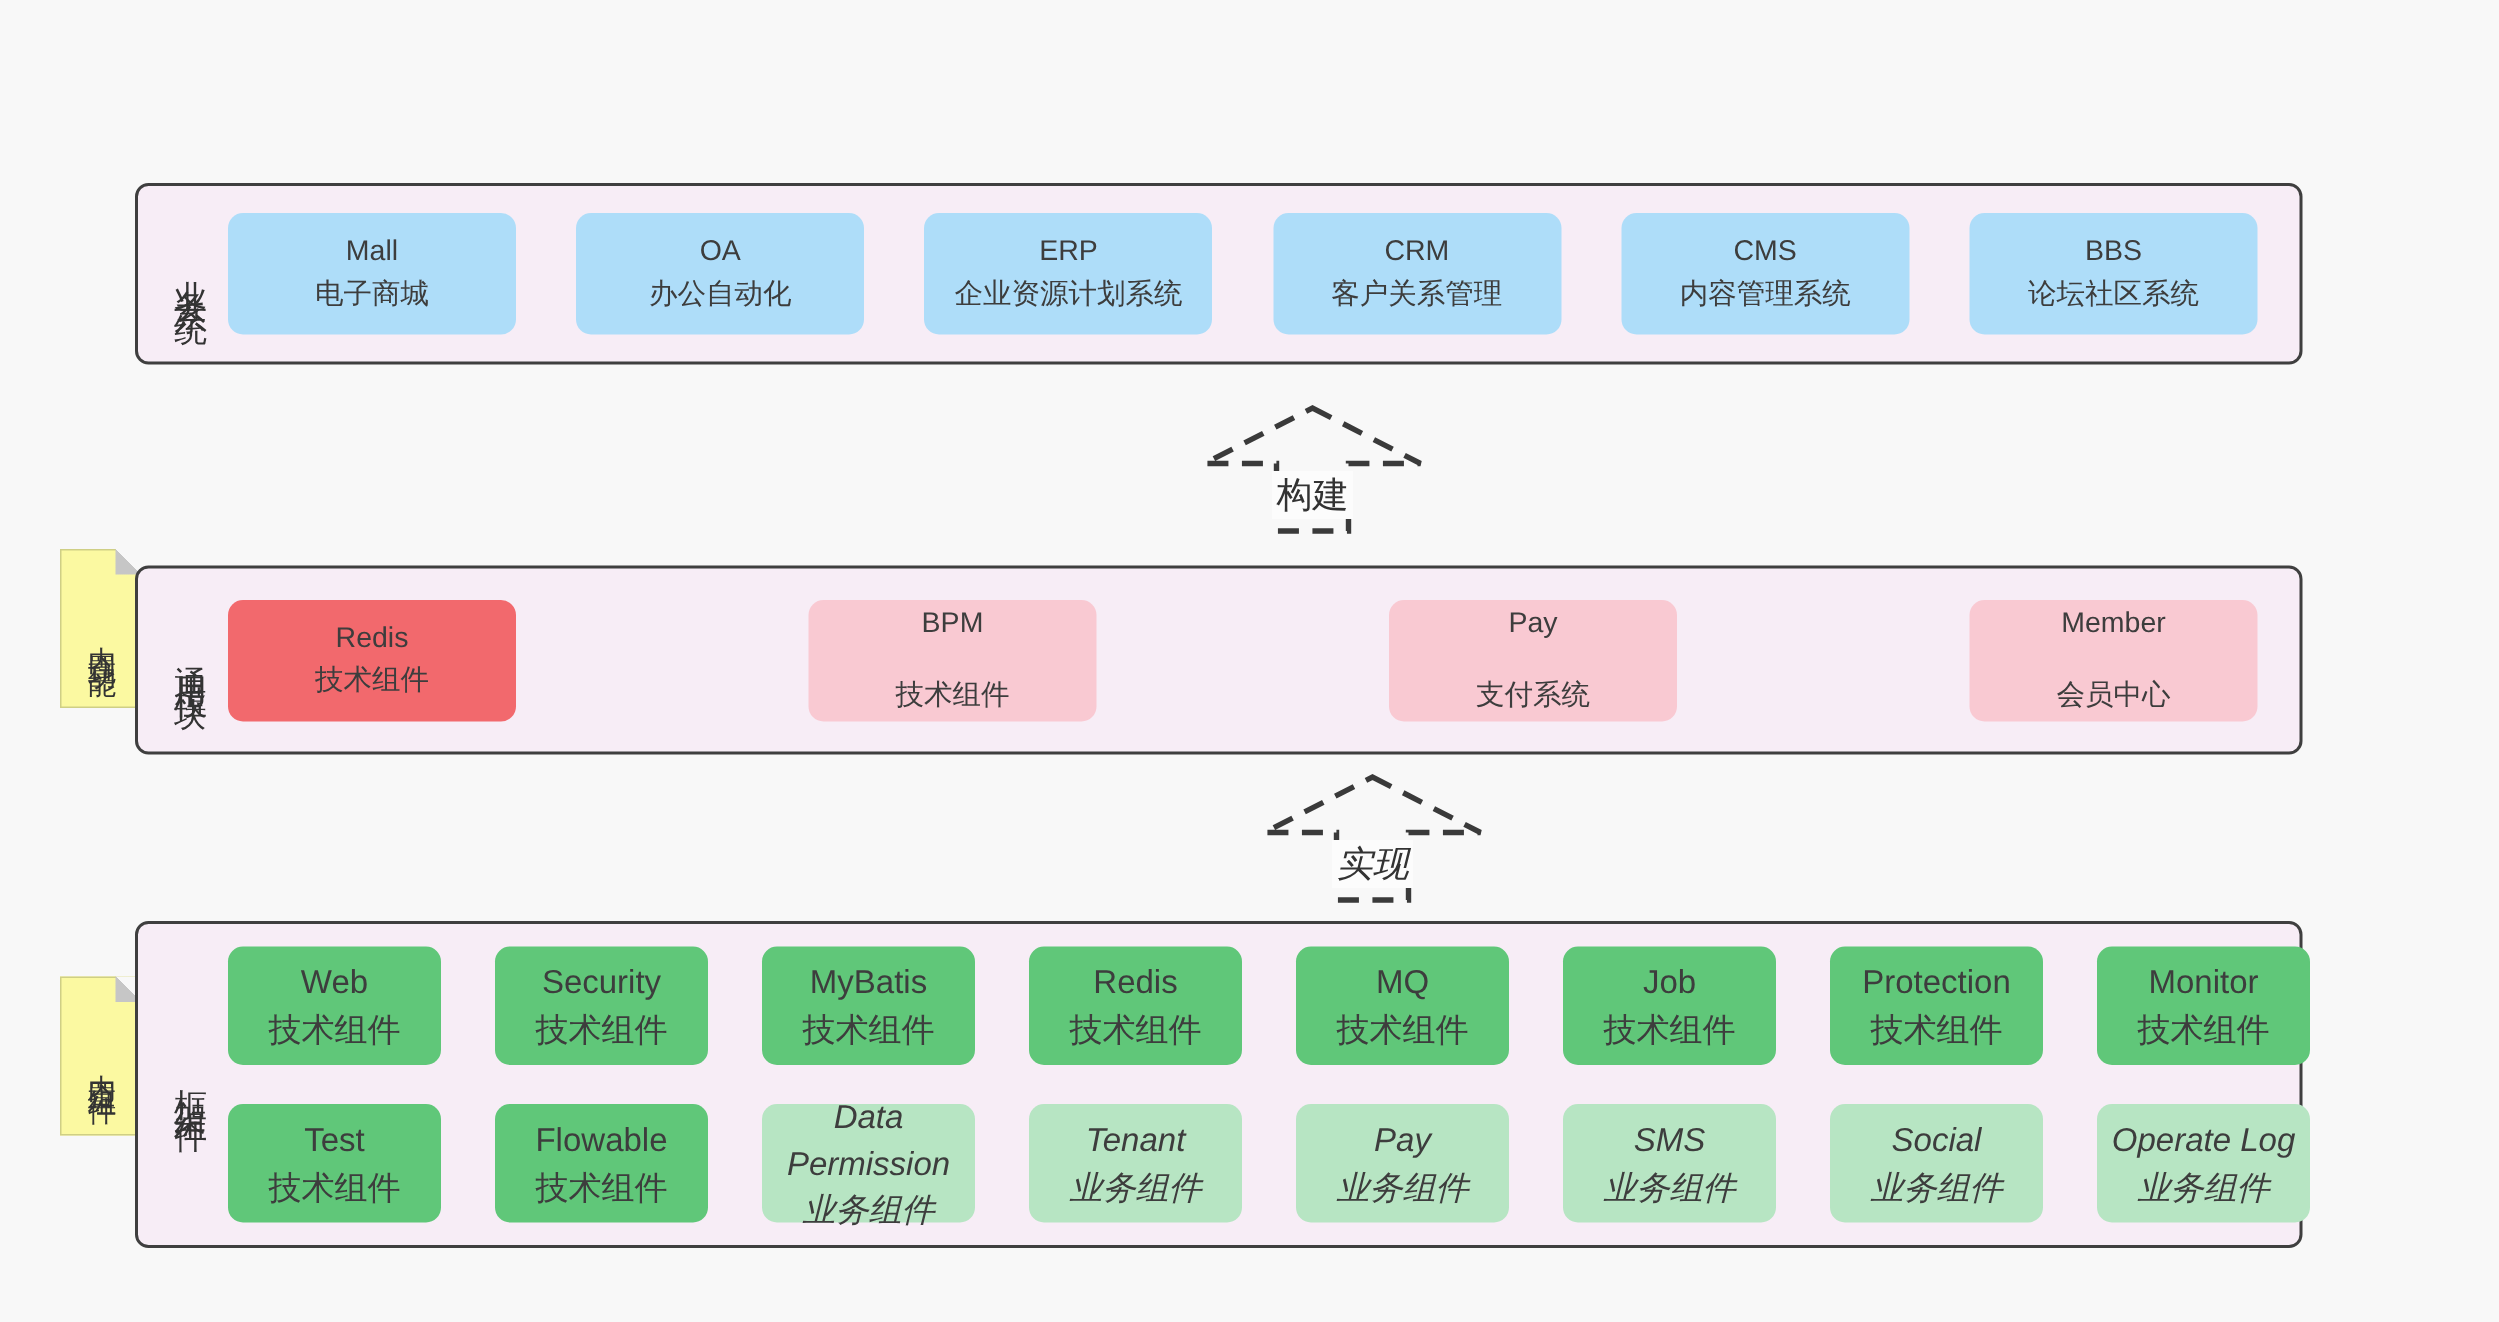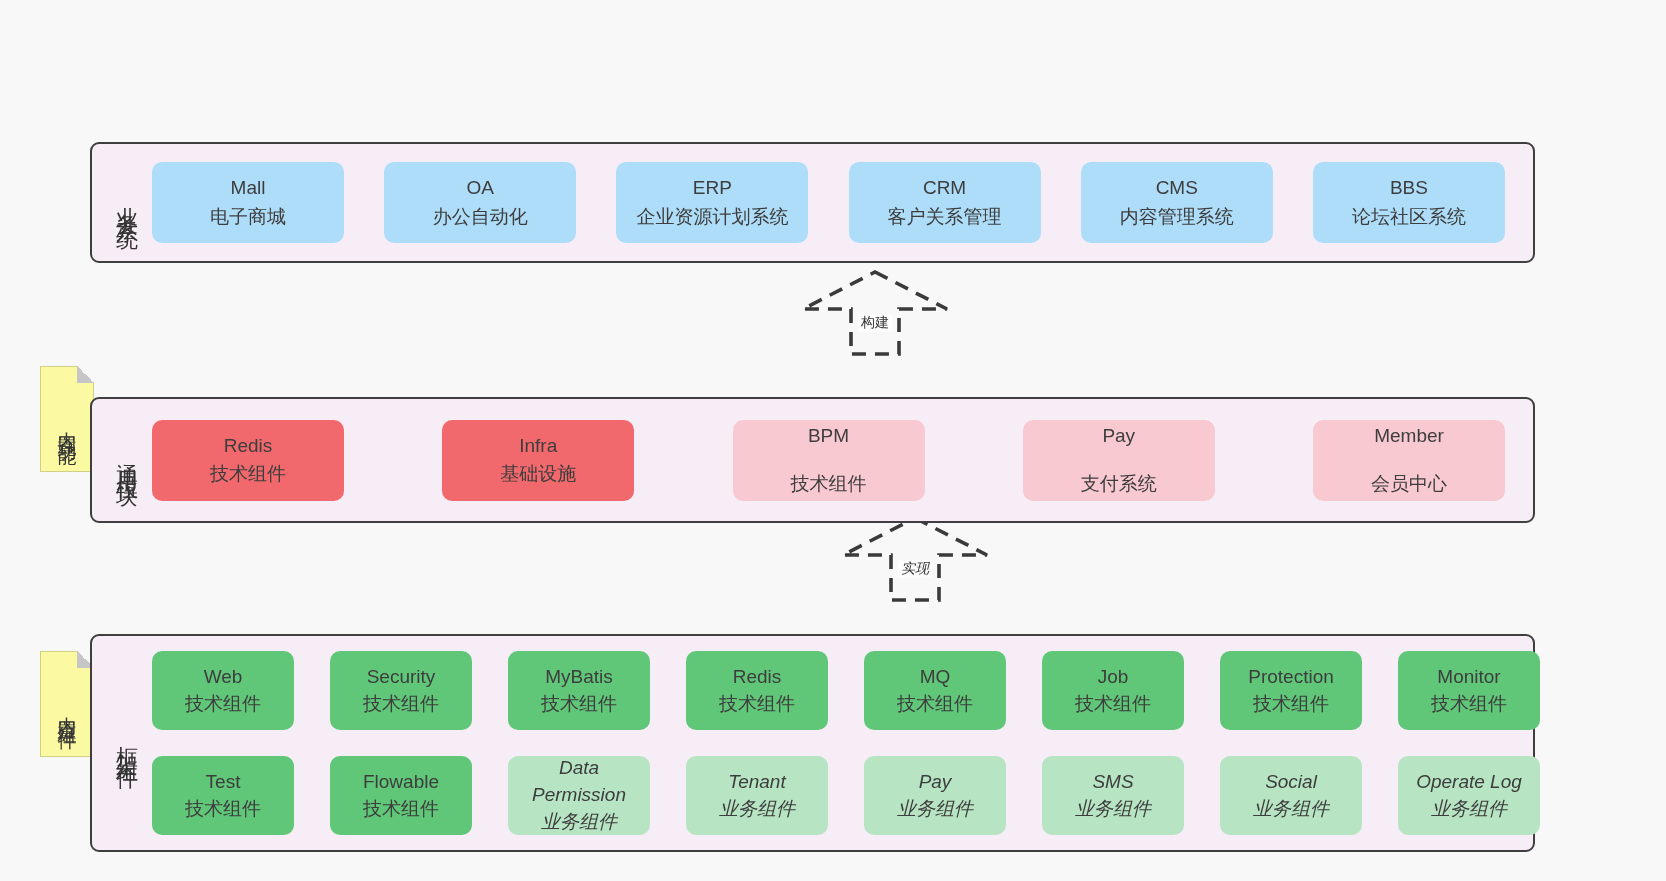--- a/index.html
+++ b/index.html
@@ -7,32 +7,32 @@
     --blue:#aeddf9; --red:#f2696d; --pink:#f9c9d2;
     --green:#60c779; --light-green:#b7e5c3;
     --note-yellow:#fbf9a1; --arrow:#3a3a3a; --box-text:#3d3d3d;
   }
   *{margin:0;padding:0;box-sizing:border-box;}
   html,body{width:1666px;height:881px;}
   body{font-family:"Liberation Sans","DejaVu Sans",sans-serif;background:var(--page-bg);}
   .canvas{position:relative;width:1666px;height:881px;background:var(--page-bg);overflow:hidden;}
 
   .panel{position:absolute;left:90px;width:1445px;background:var(--panel-bg);
-         border:2px solid var(--panel-border);border-radius:9px;display:flex;z-index:2;margin-top:20px;}
+         border:2px solid var(--panel-border);border-radius:9px;display:flex;z-index:2;}
   .panel-label{width:46px;margin-left:12px;display:flex;align-items:center;justify-content:center;
          writing-mode:vertical-rl;text-orientation:upright;font-size:22px;letter-spacing:7px;
          color:#333;line-height:1;}
   .boxes-area{flex:1;display:flex;flex-direction:column;justify-content:center;
          padding-right:28px;padding-left:2px;}
   .box-row{display:flex;justify-content:space-between;}
   .box{border-radius:10px;display:flex;flex-direction:column;align-items:center;justify-content:center;
        text-align:center;color:var(--box-text);padding:2px 6px;}
   .box .t,.box .s{display:block;}
   .row-6 .box{width:192px;height:81px;font-size:19px;line-height:1.5;}
-  .row-8 .box{width:142px;height:79px;font-size:19px;line-height:1.42;}
+  .row-8 .box{width:142px;height:79px;font-size:22px;line-height:1.42;}
   .blue{background:var(--blue);} .red{background:var(--red);} .pink{background:var(--pink);gap:20px;}
   .green{background:var(--green);} .lgreen{background:var(--light-green);font-style:italic;}
 
   #panel-business{top:122px;height:121px;}
   #panel-modules{top:377px;height:126px;}
   #panel-components{top:614px;height:218px;}
   #panel-components .box-row + .box-row{margin-top:26px;gap:36px;}
 
   .note{position:absolute;left:40px;width:54px;height:106px;background:var(--note-yellow);
         border:1px solid #cfcf85;z-index:1;display:flex;align-items:center;justify-content:center;
@@ -40,21 +40,21 @@
         color:#333;padding-top:14px;}
   #note-1{top:366px;} #note-2{top:651px;}
   .note .fold{position:absolute;top:-1px;right:-1px;width:17px;height:17px;
         background:linear-gradient(225deg,var(--page-bg) 0 50%,#c6c6c6 50% 100%);}
 
   .arrow{position:absolute;width:150px;height:90px;z-index:1;color:var(--arrow);}
   #arrow-build{left:800px;top:268px;}
   #arrow-implement{left:840px;top:514px;font-style:italic;}
   .arrow svg{position:absolute;inset:0;}
   .arrow-label{position:absolute;left:50%;top:46px;transform:translateX(-50%);
-        background:#fcfcfc;padding:0 3px;font-size:14px;color:#333;white-space:nowrap;}
+        background:#fcfcfc;padding:0 3px;font-size:24px;color:#333;white-space:nowrap;}
 </style>
 </head>
 <body>
 
 <div class="canvas">
 
   <section class="panel" id="panel-business">
     <div class="panel-label">业务系统</div>
     <div class="boxes-area">
       <div class="box-row row-6">
@@ -99,24 +99,20 @@
   </div>
 
   <section class="panel" id="panel-modules">
     <div class="panel-label">通用模块</div>
     <div class="boxes-area">
       <div class="box-row row-6">
         <div class="box red">
           <span class="t">Redis</span>
           <span class="s">技术组件</span>
         </div>
-        <div class="box red">
-          <span class="t">Infra</span>
-          <span class="s">基础设施</span>
-        </div>
         <div class="box pink">
           <span class="t">BPM</span>
           <span class="s">技术组件</span>
         </div>
         <div class="box pink">
           <span class="t">Pay</span>
           <span class="s">支付系统</span>
         </div>
         <div class="box pink">
           <span class="t">Member</span>

